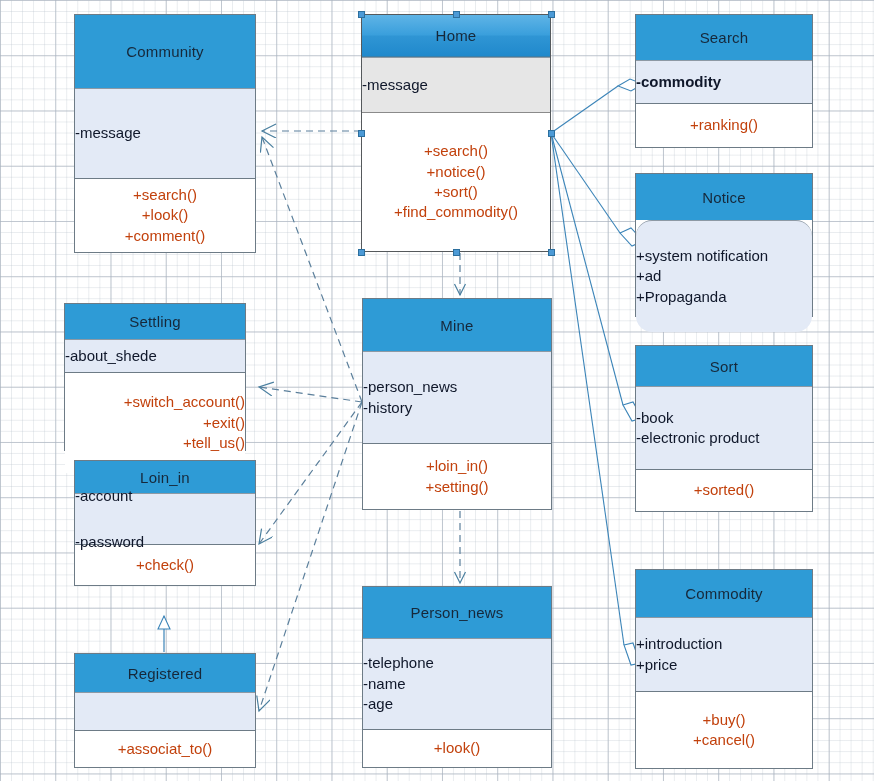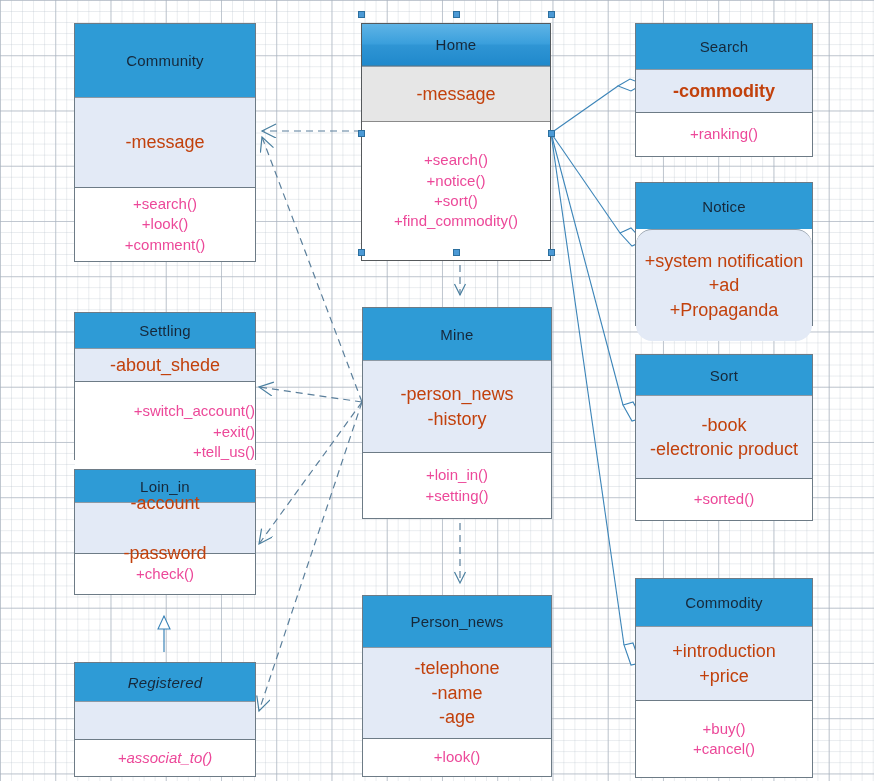--- a/index.html
+++ b/index.html
@@ -33,21 +33,20 @@
     height: 781px;
     pointer-events: none;
     z-index: 5;
   }
   .uml-class {
     position: absolute;
     box-sizing: border-box;
     border: 1px solid #6d7b86;
     background: #ffffff;
     z-index: 10;
-    margin-top: 9px;
   }
   .uml-header {
     box-sizing: border-box;
     background: #2e9bd6;
     color: #16283a;
     text-align: center;
     font-size: 15px;
     display: flex;
     align-items: center;
     justify-content: center;
@@ -58,37 +57,37 @@
   }
   .uml-class.selected > .uml-header {
     background: linear-gradient(to bottom, #5fb4e6 0%, #3a9fdc 48%, #2f95d4 52%, #2089cc 100%);
     border-bottom: 1px solid #3b7fa8;
   }
   .uml-attrs {
     box-sizing: border-box;
     background: #e3eaf6;
     border-top: 1px solid #8d99a4;
     border-bottom: 1px solid #6d7b86;
-    color: #c2410c;
-    font-size: 18px;
+    color: #0f172a;
+    font-size: 15px;
     display: flex;
     flex-direction: column;
-    align-items: center;
+    align-items: flex-start;
     justify-content: center;
     line-height: 1.36;
     text-align: center;
   }
   .uml-class.selected > .uml-attrs {
     background: #e6e6e6;
     border-bottom: 1px solid #8a8a8a;
   }
   .uml-ops {
     box-sizing: border-box;
     background: #ffffff;
-    color: #ec4899;
+    color: #c2410c;
     font-size: 15px;
     display: flex;
     flex-direction: column;
     align-items: center;
     justify-content: center;
     line-height: 1.36;
     text-align: center;
   }
   .row { white-space: nowrap; }
   .handle {
@@ -229,21 +228,21 @@
     <div class="uml-header" style="height:40px;">Sort</div>
     <div class="uml-attrs" style="height:84px;">
       <div class="row">-book</div>
       <div class="row">-electronic product</div>
     </div>
     <div class="uml-ops" style="height:41px;">
       <div class="row">+sorted()</div>
     </div>
   </div>
 
-  <div class="uml-class" style="left:74px; top:303px; width:182px; height:148px;">
+  <div class="uml-class" style="left:64px; top:303px; width:182px; height:148px;">
     <div class="uml-header" style="height:35px;">Settling</div>
     <div class="uml-attrs" style="height:34px;">
       <div class="row">-about_shede</div>
     </div>
     <div class="uml-ops" style="height:100px;align-items:flex-end;">
       <div class="row">+switch_account()</div>
       <div class="row">+exit()</div>
       <div class="row">+tell_us()</div>
     </div>
   </div>
@@ -252,21 +251,21 @@
     <div class="uml-header" style="height:32px;">Loin_in</div>
     <div class="uml-attrs" style="height:52px;gap:25px;">
       <div class="row">-account</div>
       <div class="row">-password</div>
     </div>
     <div class="uml-ops" style="height:40px;">
       <div class="row">+check()</div>
     </div>
   </div>
 
-  <div class="uml-class" style="left:74px; top:653px; width:182px; height:115px;font-style:italic;">
+  <div class="uml-class" style="left:74px; top:653px; width:182px; height:115px;">
     <div class="uml-header" style="height:38px;">Registered</div>
     <div class="uml-attrs" style="height:39px;">
       <div class="row"></div>
     </div>
     <div class="uml-ops" style="height:36px;">
       <div class="row">+associat_to()</div>
     </div>
   </div>
 
   <div class="uml-class" style="left:362px; top:298px; width:190px; height:212px;">

